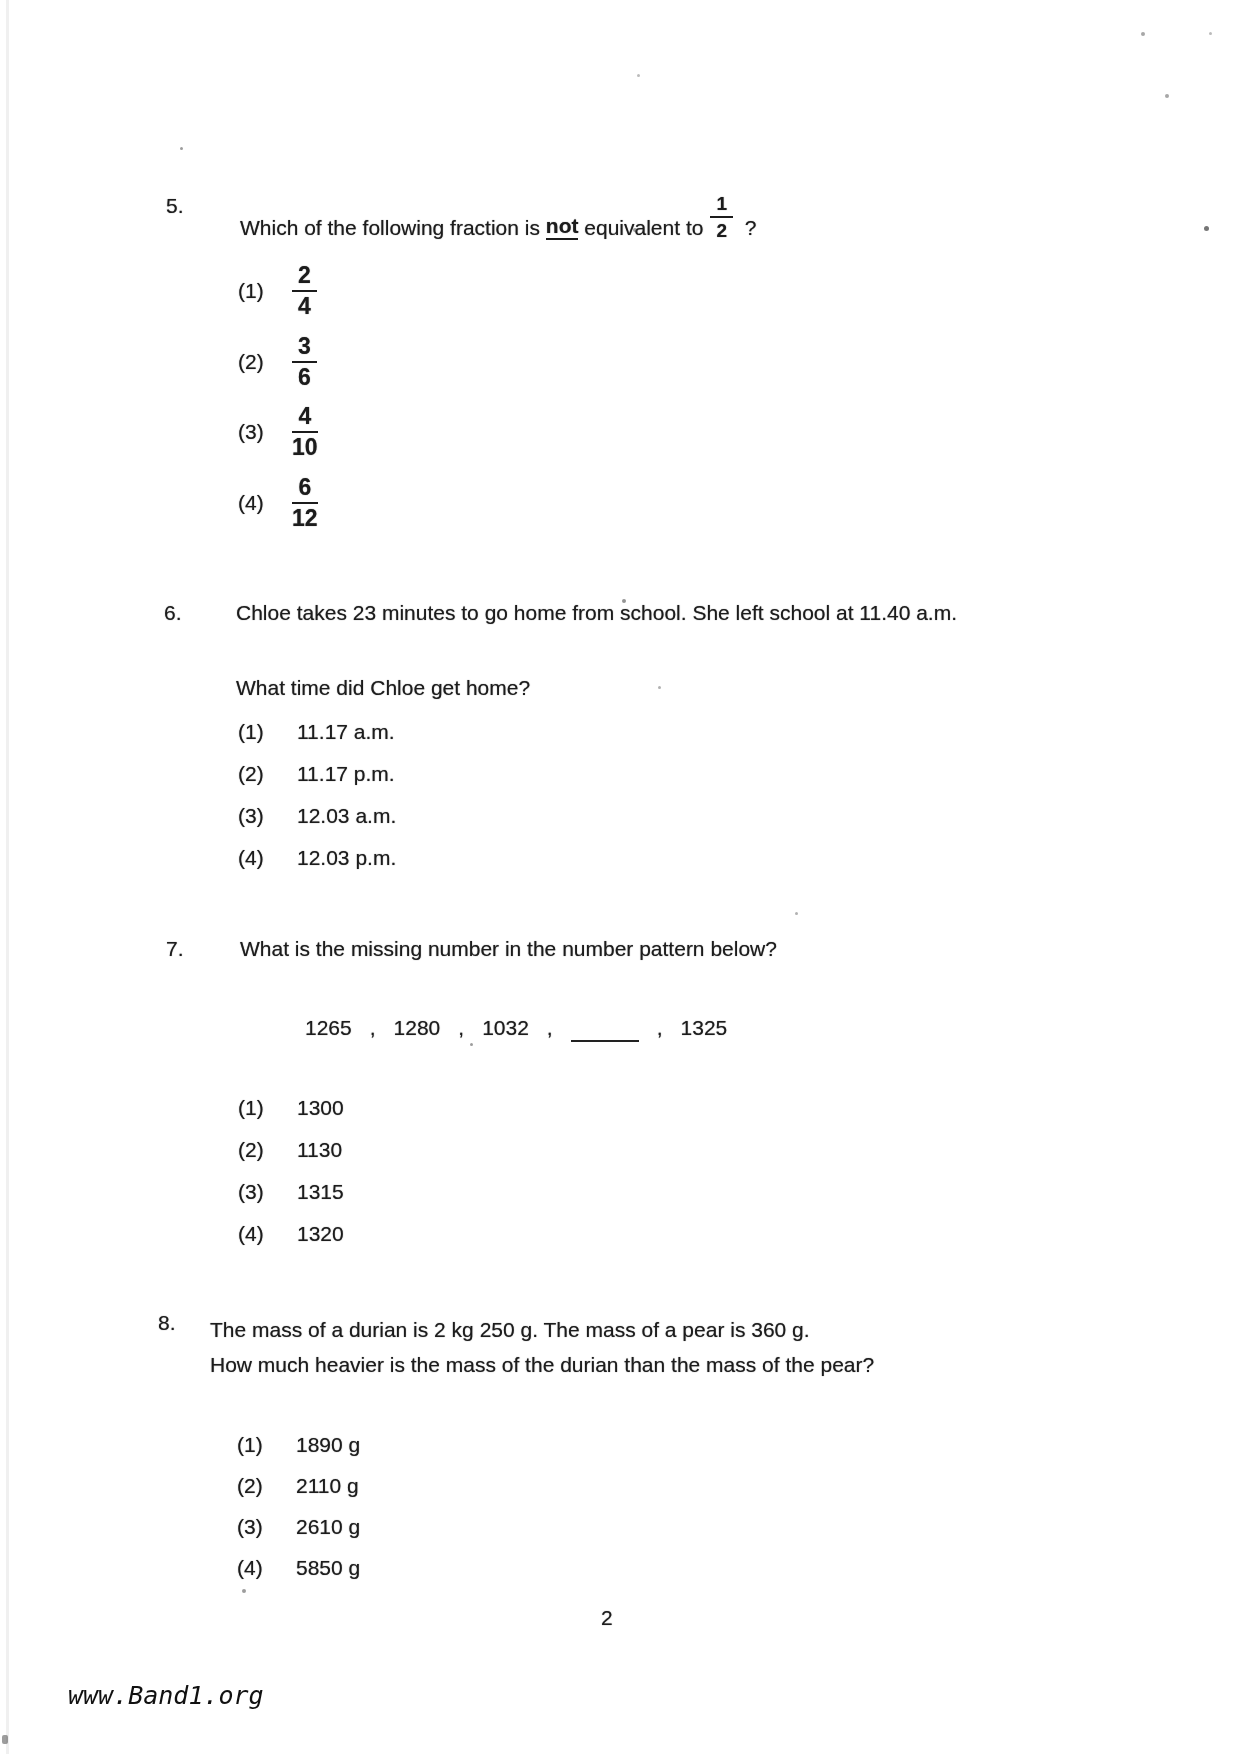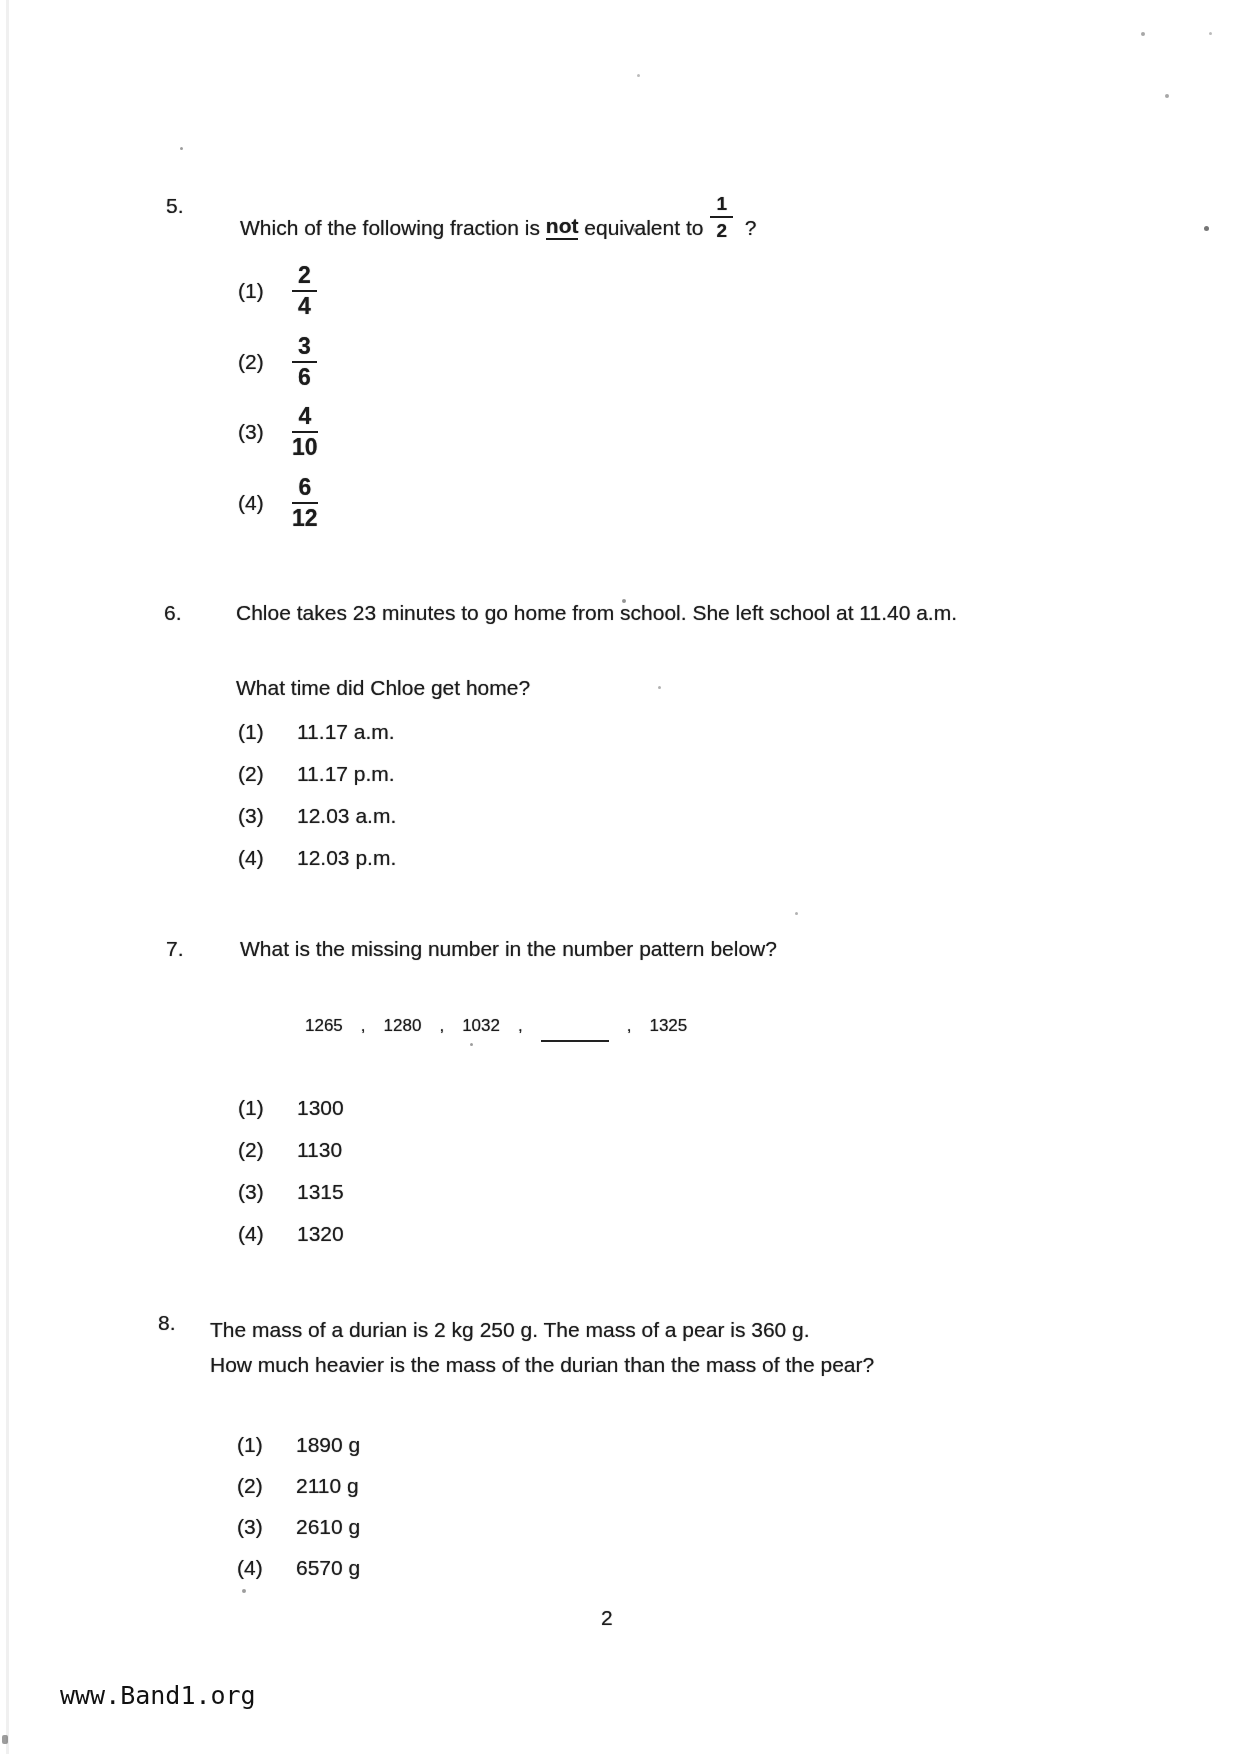--- a/index.html
+++ b/index.html
@@ -25,21 +25,21 @@
   .frac{
     display:inline-block; text-align:center;
     font-size:23px; font-weight:700; line-height:1.0;
   }
   .frac .fnum{ display:block; padding:0 6px 3px; border-bottom:2px solid #1c1c1c; }
   .frac .fden{ display:block; padding-top:3px; }
   .frac.small{ font-size:19px; margin:0 6px 0 7px; }
   .qsuffix{ white-space:pre; }
   .pattern{
     position:absolute; display:flex; align-items:baseline; gap:18px;
-    font-size:17px;
+    font-size:21px;
   }
   .pattern .blank{
     width:68px; height:24px; align-self:flex-end;
     border-bottom:2px solid #222; margin-bottom:3px;
   }
   .page-number{ position:absolute; font-size:21px; }
   .watermark{
     position:absolute;
     font-family:"DejaVu Sans Mono","Liberation Mono",monospace;
     font-size:25px; color:#111; text-shadow:none;
@@ -159,25 +159,25 @@
   <div class="opt scan-text" style="left:237px; top:1474px;">
     <span class="olabel">(2)</span>
     <span class="ovalue">2110 g</span>
   </div>
   <div class="opt scan-text" style="left:237px; top:1515px;">
     <span class="olabel">(3)</span>
     <span class="ovalue">2610 g</span>
   </div>
   <div class="opt scan-text" style="left:237px; top:1556px;">
     <span class="olabel">(4)</span>
-    <span class="ovalue">6570 g</span>
+    <span class="ovalue">5850 g</span>
   </div>
 
   <span class="page-number scan-text" style="left:601px; top:1606px;">2</span>
-  <span class="watermark" style="left:60px; top:1681px;">www.Band1.org</span>
+  <span class="watermark" style="left:68px; top:1681px;font-style:italic;">www.Band1.org</span>
 
   <span class="speck" style="left:180px; top:147px; width:3px; height:3px; opacity:.5;"></span>
   <span class="speck" style="left:637px; top:74px;  width:3px; height:3px; opacity:.35;"></span>
   <span class="speck" style="left:633px; top:228px; width:4px; height:4px; opacity:.5;"></span>
   <span class="speck" style="left:1141px;top:32px;  width:4px; height:4px; opacity:.45;"></span>
   <span class="speck" style="left:1209px;top:32px;  width:3px; height:3px; opacity:.35;"></span>
   <span class="speck" style="left:1165px;top:94px;  width:4px; height:4px; opacity:.45;"></span>
   <span class="speck" style="left:1204px;top:226px; width:5px; height:5px; opacity:.7;"></span>
   <span class="speck" style="left:622px; top:599px; width:4px; height:4px; opacity:.55;"></span>
   <span class="speck" style="left:658px; top:686px; width:3px; height:3px; opacity:.4;"></span>

